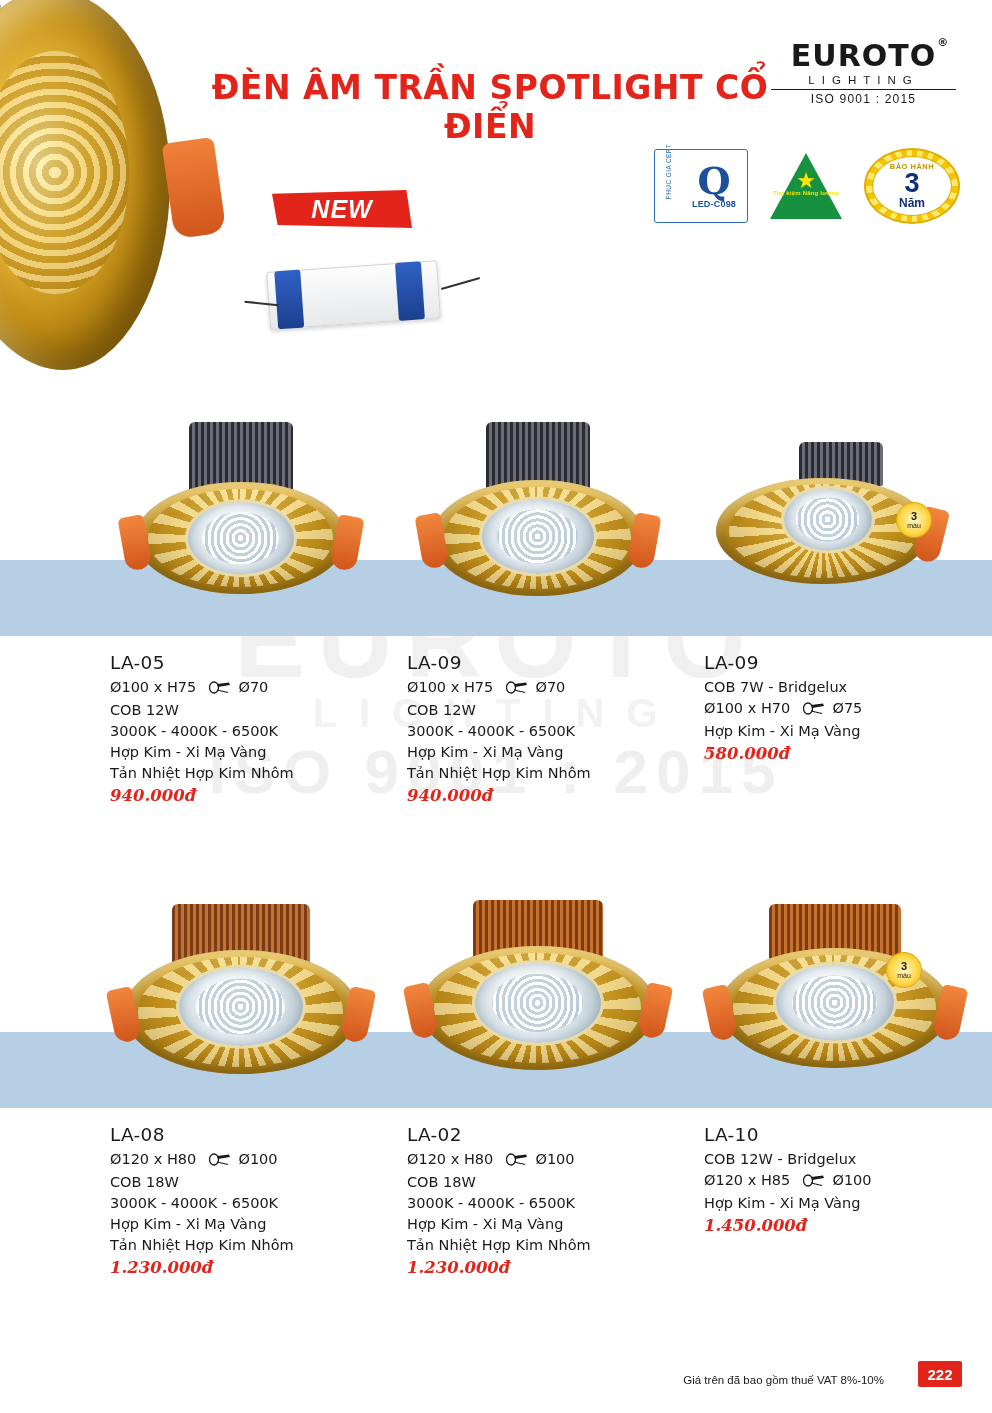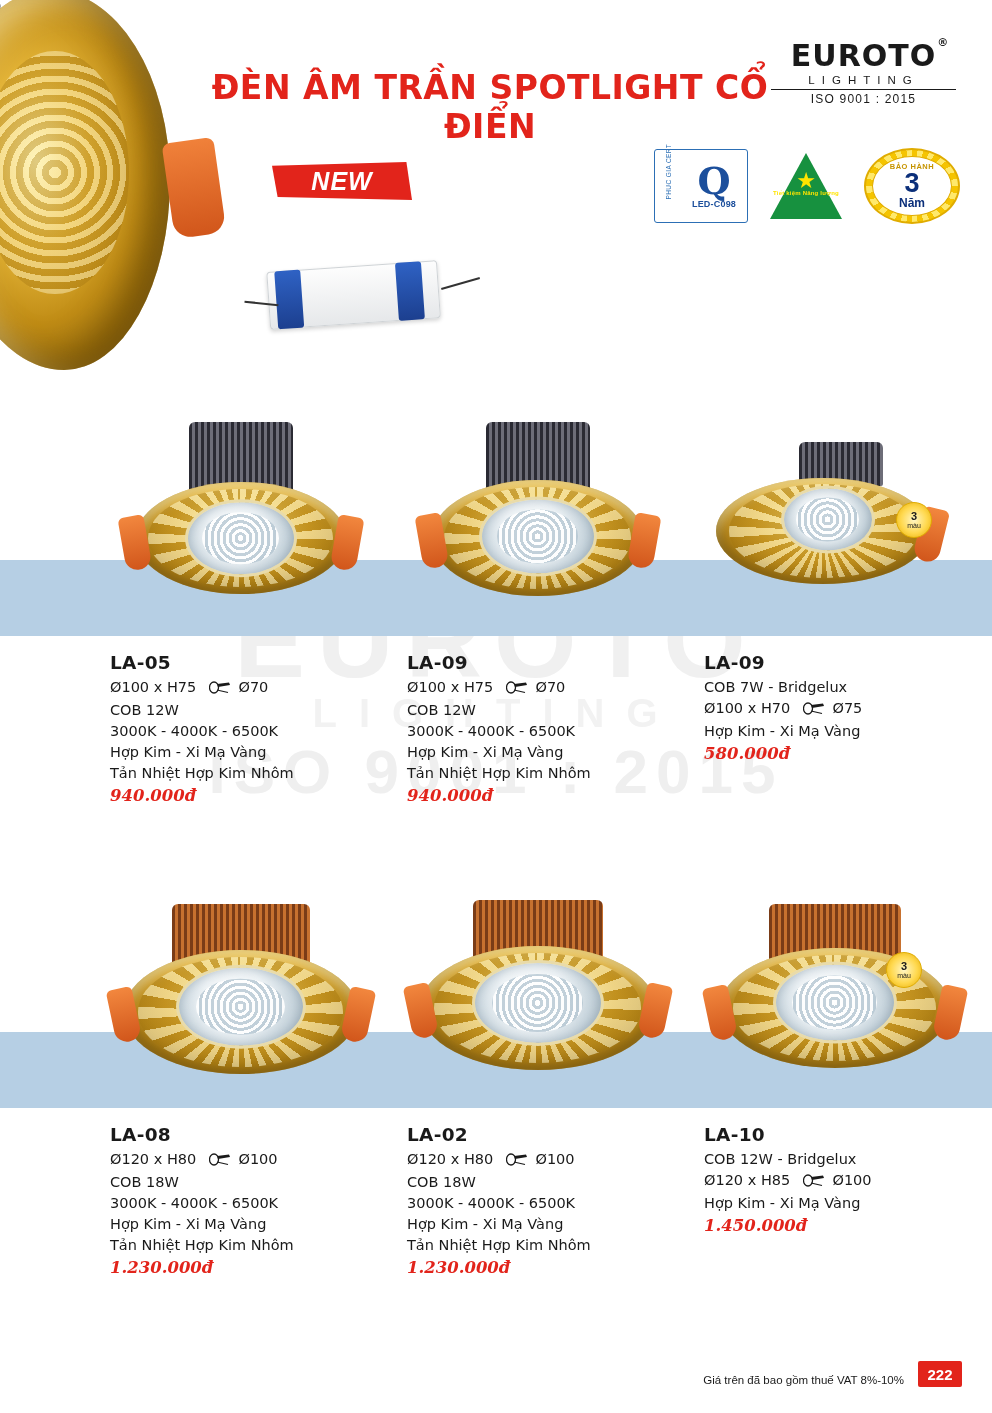--- a/index.html
+++ b/index.html
@@ -205,21 +205,21 @@
     justify-content: center;
   }
   .w-top { font-size: 7.5px; font-weight: bold; color: #c69400; letter-spacing: 0.5px;}
   .w-num { font-size: 27px; font-weight: bold; color: #0b2f7a; line-height: 0.9;}
   .w-unit { font-size: 12px; font-weight: bold; color: #0b2f7a;}
 
   
   .new-flag {
     position: absolute;
     left: 272px;
-    top: 156px;
+    top: 184px;
     width: 148px;
     height: 50px;
   }
   .new-flag .ribbon {
     position: absolute;
     left: 0; top: 6px;
     width: 140px; height: 38px;
     background: #e2241b;
     clip-path: polygon(0 10%, 96% 0, 100% 100%, 4% 92%);
   }
@@ -404,21 +404,21 @@
   }
 
   
   .specs {
     padding-left: 14px;
     padding-top: 6px;
     color: #1a1a1a;
   }
   .code {
     font-size: 18.5px;
-    font-weight: bold;
+    font-weight: normal;
     letter-spacing: .3px;
     margin-bottom: 4px;
     font-family: "DejaVu Sans", sans-serif;
   }
   .line {
     font-size: 14.5px;
     line-height: 21px;
     white-space: nowrap;
     font-family: "DejaVu Sans", sans-serif;
   }
@@ -452,21 +452,21 @@
 
   
   .footer {
     position: absolute;
     left: 0; bottom: 18px;
     width: 992px;
     z-index: 4;
   }
   .footer-text {
     position: absolute;
-    right: 88px;
+    right: 108px;
     bottom: 6px;
     text-align: right;
     font-size: 11.5px;
     color: #1a1a1a;
     line-height: 18px;
   }
   .page-num {
     position: absolute;
     right: 30px;
     bottom: 8px;

